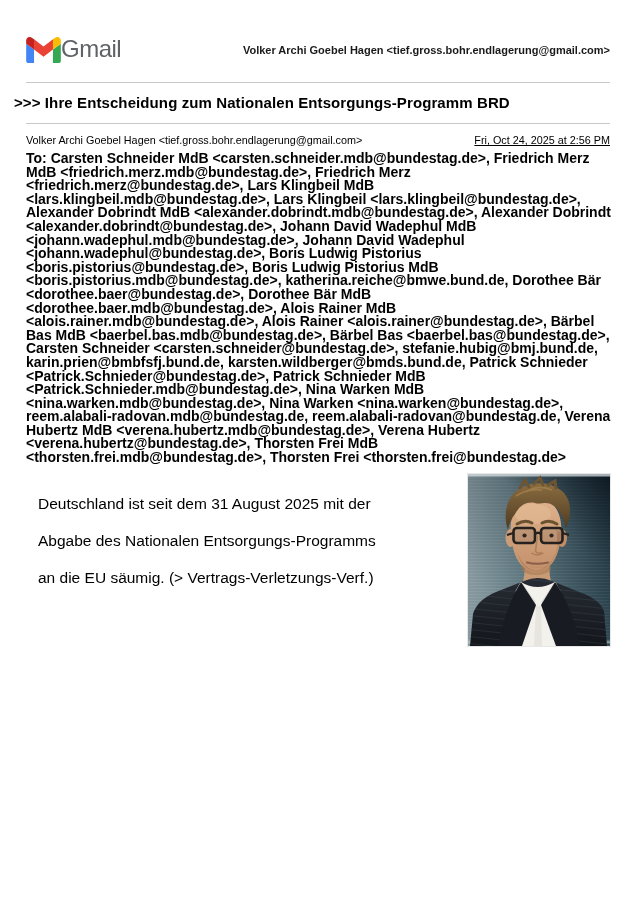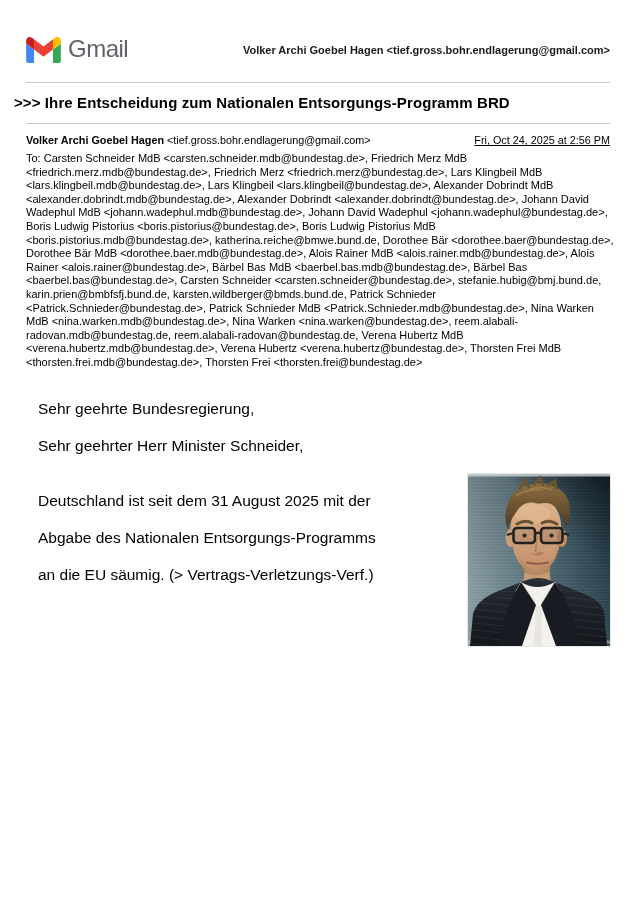--- a/index.html
+++ b/index.html
@@ -5,40 +5,40 @@
   html,body { margin:0; padding:0; background:#ffffff; }
   .page {
     position:relative; width:636px; height:900px; background:#ffffff;
     font-family:"Liberation Sans", sans-serif; color:#000; overflow:hidden;
   }
   
   .header {
     margin:36px 26px 18px 26px; height:28px;
     display:flex; justify-content:space-between; align-items:center;
   }
-  .logo { display:flex; align-items:center; gap:7px; }
+  .logo { display:flex; align-items:center; gap:0; }
   .logo svg.gmail-m { width:35px; height:26px; display:block; }
   .logo-text { font-size:24px; color:#5f6368; letter-spacing:-0.5px; line-height:1; padding-bottom:3px; }
   .account { font-size:11px; font-weight:bold; color:#1a1a1a; text-align:right; }
 
   .divider { border-top:1px solid #c9c9c9; margin:0 26px; }
 
   
   .subject { font-size:15px; font-weight:bold; padding:11px 26px 12px 14px; letter-spacing:0.1px; }
 
   
   .meta { display:flex; justify-content:space-between; padding:9px 26px 0 26px; }
   .from { font-size:10.8px; line-height:14px; }
-  .from .name { font-weight:bold;margin-top:16px; }
+  .from .name { font-weight:normal;margin-top:16px; }
   .date { font-size:10.8px; line-height:14px; width:138px; flex:0 0 auto; text-align:right;text-decoration:underline; }
 
   
   .to-block {
-    padding:5px 22px 0 26px; font-size:11px; line-height:13.6px;
-    color:#000; word-break:break-word;
+    padding:5px 22px 0 26px; font-size:14px; line-height:13.6px;
+    color:#000; word-break:break-word;font-weight:bold;
   }
 
   
   .email-body { padding:20px 26px 0 38px; font-size:15.5px; }
   .body-para { line-height:37px; white-space:pre-line; }
   .body-para + .body-para { margin-top:18px; }
 
   
   .portrait {
     position:absolute; left:468px; top:474px; width:142px; height:172px;
@@ -76,22 +76,20 @@
       <span class="name">Volker Archi Goebel Hagen</span>
       <span>&lt;tief.gross.bohr.endlagerung@gmail.com&gt;</span>
     </div>
     <div class="date">Fri, Oct 24, 2025 at 2:56 PM</div>
   </div>
 
   <div class="to-block"><span>To: </span><span>Carsten Schneider MdB &lt;carsten.schneider.mdb@bundestag.de&gt;, Friedrich Merz MdB &lt;friedrich.merz.mdb@bundestag.de&gt;, Friedrich Merz &lt;friedrich.merz@bundestag.de&gt;, Lars Klingbeil MdB &lt;lars.klingbeil.mdb@bundestag.de&gt;, Lars Klingbeil &lt;lars.klingbeil@bundestag.de&gt;, Alexander Dobrindt MdB &lt;alexander.dobrindt.mdb@bundestag.de&gt;, Alexander Dobrindt &lt;alexander.dobrindt@bundestag.de&gt;, Johann David Wadephul MdB &lt;johann.wadephul.mdb@bundestag.de&gt;, Johann David Wadephul &lt;johann.wadephul@bundestag.de&gt;, Boris Ludwig Pistorius &lt;boris.pistorius@bundestag.de&gt;, Boris Ludwig Pistorius MdB &lt;boris.pistorius.mdb@bundestag.de&gt;, katherina.reiche@bmwe.bund.de, Dorothee Bär &lt;dorothee.baer@bundestag.de&gt;, Dorothee Bär MdB &lt;dorothee.baer.mdb@bundestag.de&gt;, Alois Rainer MdB &lt;alois.rainer.mdb@bundestag.de&gt;, Alois Rainer &lt;alois.rainer@bundestag.de&gt;, Bärbel Bas MdB &lt;baerbel.bas.mdb@bundestag.de&gt;, Bärbel Bas &lt;baerbel.bas@bundestag.de&gt;, Carsten Schneider &lt;carsten.schneider@bundestag.de&gt;, stefanie.hubig@bmj.bund.de, karin.prien@bmbfsfj.bund.de, karsten.wildberger@bmds.bund.de, Patrick Schnieder &lt;Patrick.Schnieder@bundestag.de&gt;, Patrick Schnieder MdB &lt;Patrick.Schnieder.mdb@bundestag.de&gt;, Nina Warken MdB &lt;nina.warken.mdb@bundestag.de&gt;, Nina Warken &lt;nina.warken@bundestag.de&gt;, reem.alabali-radovan.mdb@bundestag.de, reem.alabali-radovan@bundestag.de, Verena Hubertz MdB &lt;verena.hubertz.mdb@bundestag.de&gt;, Verena Hubertz &lt;verena.hubertz@bundestag.de&gt;, Thorsten Frei MdB &lt;thorsten.frei.mdb@bundestag.de&gt;, Thorsten Frei &lt;thorsten.frei@bundestag.de&gt;</span></div>
 
   <div class="email-body">
 
-      <div class="body-para">Sehr geehrte Bundesregierung,
-Sehr geehrter Herr Minister Schneider,</div>
 
       <div class="body-para">Deutschland ist seit dem 31 August 2025 mit der
 Abgabe des Nationalen Entsorgungs-Programms
 an die EU säumig. (&gt; Vertrags-Verletzungs-Verf.)</div>
 
 
     </div>
 
   <figure class="portrait">
     <svg viewBox="0 0 142 172" xmlns="http://www.w3.org/2000/svg" aria-hidden="true">

